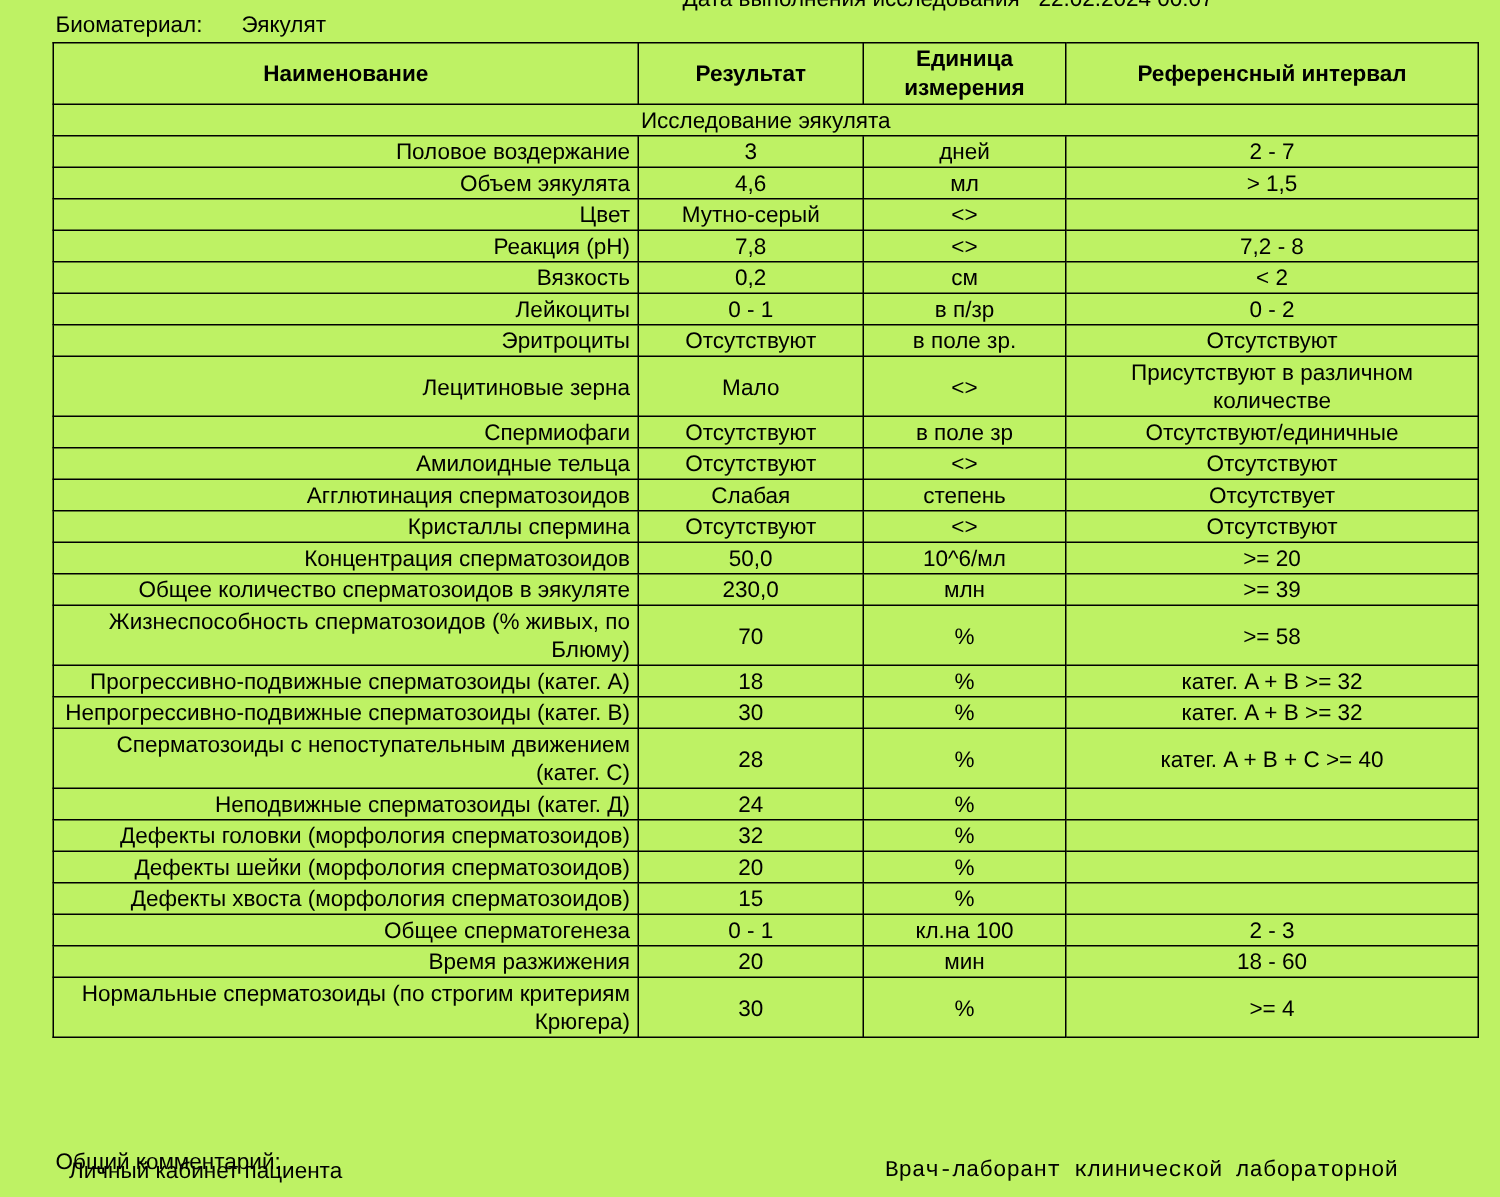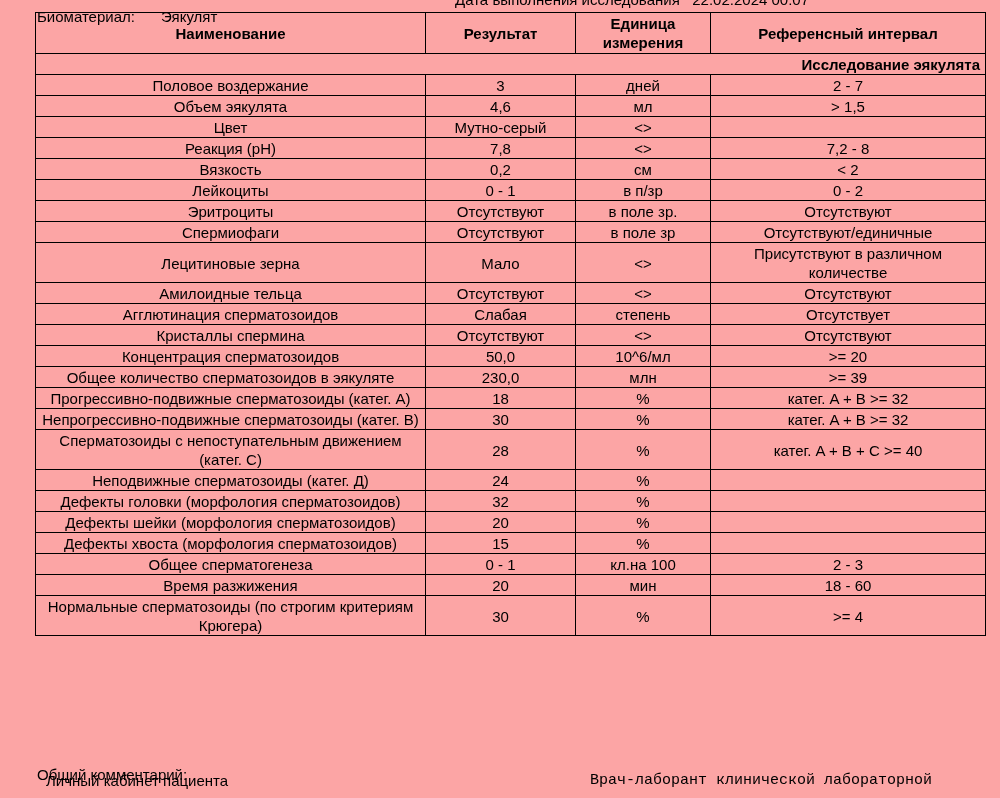--- a/index.html
+++ b/index.html
@@ -2,39 +2,39 @@
 <html><head>
 <meta charset="utf-8">
 <style>
   * { box-sizing: border-box; }
   html, body { margin: 0; padding: 0; background: #ffffff; }
   .page {
     position: relative;
     width: 1000px;
     height: 798px;
     overflow: hidden;
-    background: #fca5a5;
+    background: #bef264;
     color: #000000;
     font-family: "Liberation Sans", "DejaVu Sans", sans-serif;
     font-size: 15px;
     line-height: 19px;
   }
   
   .top-date {
     position: absolute;
     top: -10px;
     left: 455px;
     white-space: pre;
   }
   .bio-line { position: absolute; top: 7px; left: 37px; }
   .bio-value { margin-left: 26px; }
 
   table.report {
     position: absolute;
-    top: 12px;
+    top: 28px;
     left: 35px;
     width: 950px;
     border-collapse: collapse;
     table-layout: fixed;
   }
   .w1 { width: 390px; }
   .w2 { width: 150px; }
   .w3 { width: 135px; }
   .w4 { width: 275px; }
   th, td {
@@ -42,22 +42,22 @@
     padding: 1px 5px 0 5px;
     vertical-align: middle;
     overflow: hidden;
   }
   thead th {
     font-weight: bold;
     text-align: center;
     padding-top: 1px;
     padding-bottom: 1px;
   }
-  .section-cell { font-weight: bold; text-align: right; }
-  .c-name { text-align: center; }
+  .section-cell { font-weight: normal; text-align: center; }
+  .c-name { text-align: right; }
   .c-mid { text-align: center; }
 
   .comment-line { position: absolute; top: 765px; left: 37px; }
   .footer-left  { position: absolute; top: 771px; left: 46px; }
   .footer-right { position: absolute; top: 771px; left: 590px; font-family: Liberation Mono, monospace; }
   .footer-right-clip { position: absolute; top: 793px; left: 590px; }
 </style>
 </head>
 <body>
 
@@ -132,31 +132,31 @@
   </tr>
 
   <tr>
     <td class="c-name">Эритроциты</td>
     <td class="c-mid">Отсутствуют</td>
     <td class="c-mid">в поле зр.</td>
     <td class="c-mid">Отсутствуют</td>
   </tr>
 
   <tr>
+    <td class="c-name">Лецитиновые зерна</td>
+    <td class="c-mid">Мало</td>
+    <td class="c-mid">&lt;&gt;</td>
+    <td class="c-mid">Присутствуют в различном количестве</td>
+  </tr>
+
+  <tr>
     <td class="c-name">Спермиофаги</td>
     <td class="c-mid">Отсутствуют</td>
     <td class="c-mid">в поле зр</td>
     <td class="c-mid">Отсутствуют/единичные</td>
-  </tr>
-
-  <tr>
-    <td class="c-name">Лецитиновые зерна</td>
-    <td class="c-mid">Мало</td>
-    <td class="c-mid">&lt;&gt;</td>
-    <td class="c-mid">Присутствуют в различном количестве</td>
   </tr>
 
   <tr>
     <td class="c-name">Амилоидные тельца</td>
     <td class="c-mid">Отсутствуют</td>
     <td class="c-mid">&lt;&gt;</td>
     <td class="c-mid">Отсутствуют</td>
   </tr>
 
   <tr>
@@ -180,20 +180,26 @@
     <td class="c-mid">&gt;= 20</td>
   </tr>
 
   <tr>
     <td class="c-name">Общее количество сперматозоидов в эякуляте</td>
     <td class="c-mid">230,0</td>
     <td class="c-mid">млн</td>
     <td class="c-mid">&gt;= 39</td>
   </tr>
 
+  <tr>
+    <td class="c-name">Жизнеспособность сперматозоидов (% живых, по Блюму)</td>
+    <td class="c-mid">70</td>
+    <td class="c-mid">%</td>
+    <td class="c-mid">&gt;= 58</td>
+  </tr>
 
   <tr>
     <td class="c-name">Прогрессивно-подвижные сперматозоиды (катег. A)</td>
     <td class="c-mid">18</td>
     <td class="c-mid">%</td>
     <td class="c-mid">катег. A + B &gt;= 32</td>
   </tr>
 
   <tr>
     <td class="c-name">Непрогрессивно-подвижные сперматозоиды (катег. B)</td>

